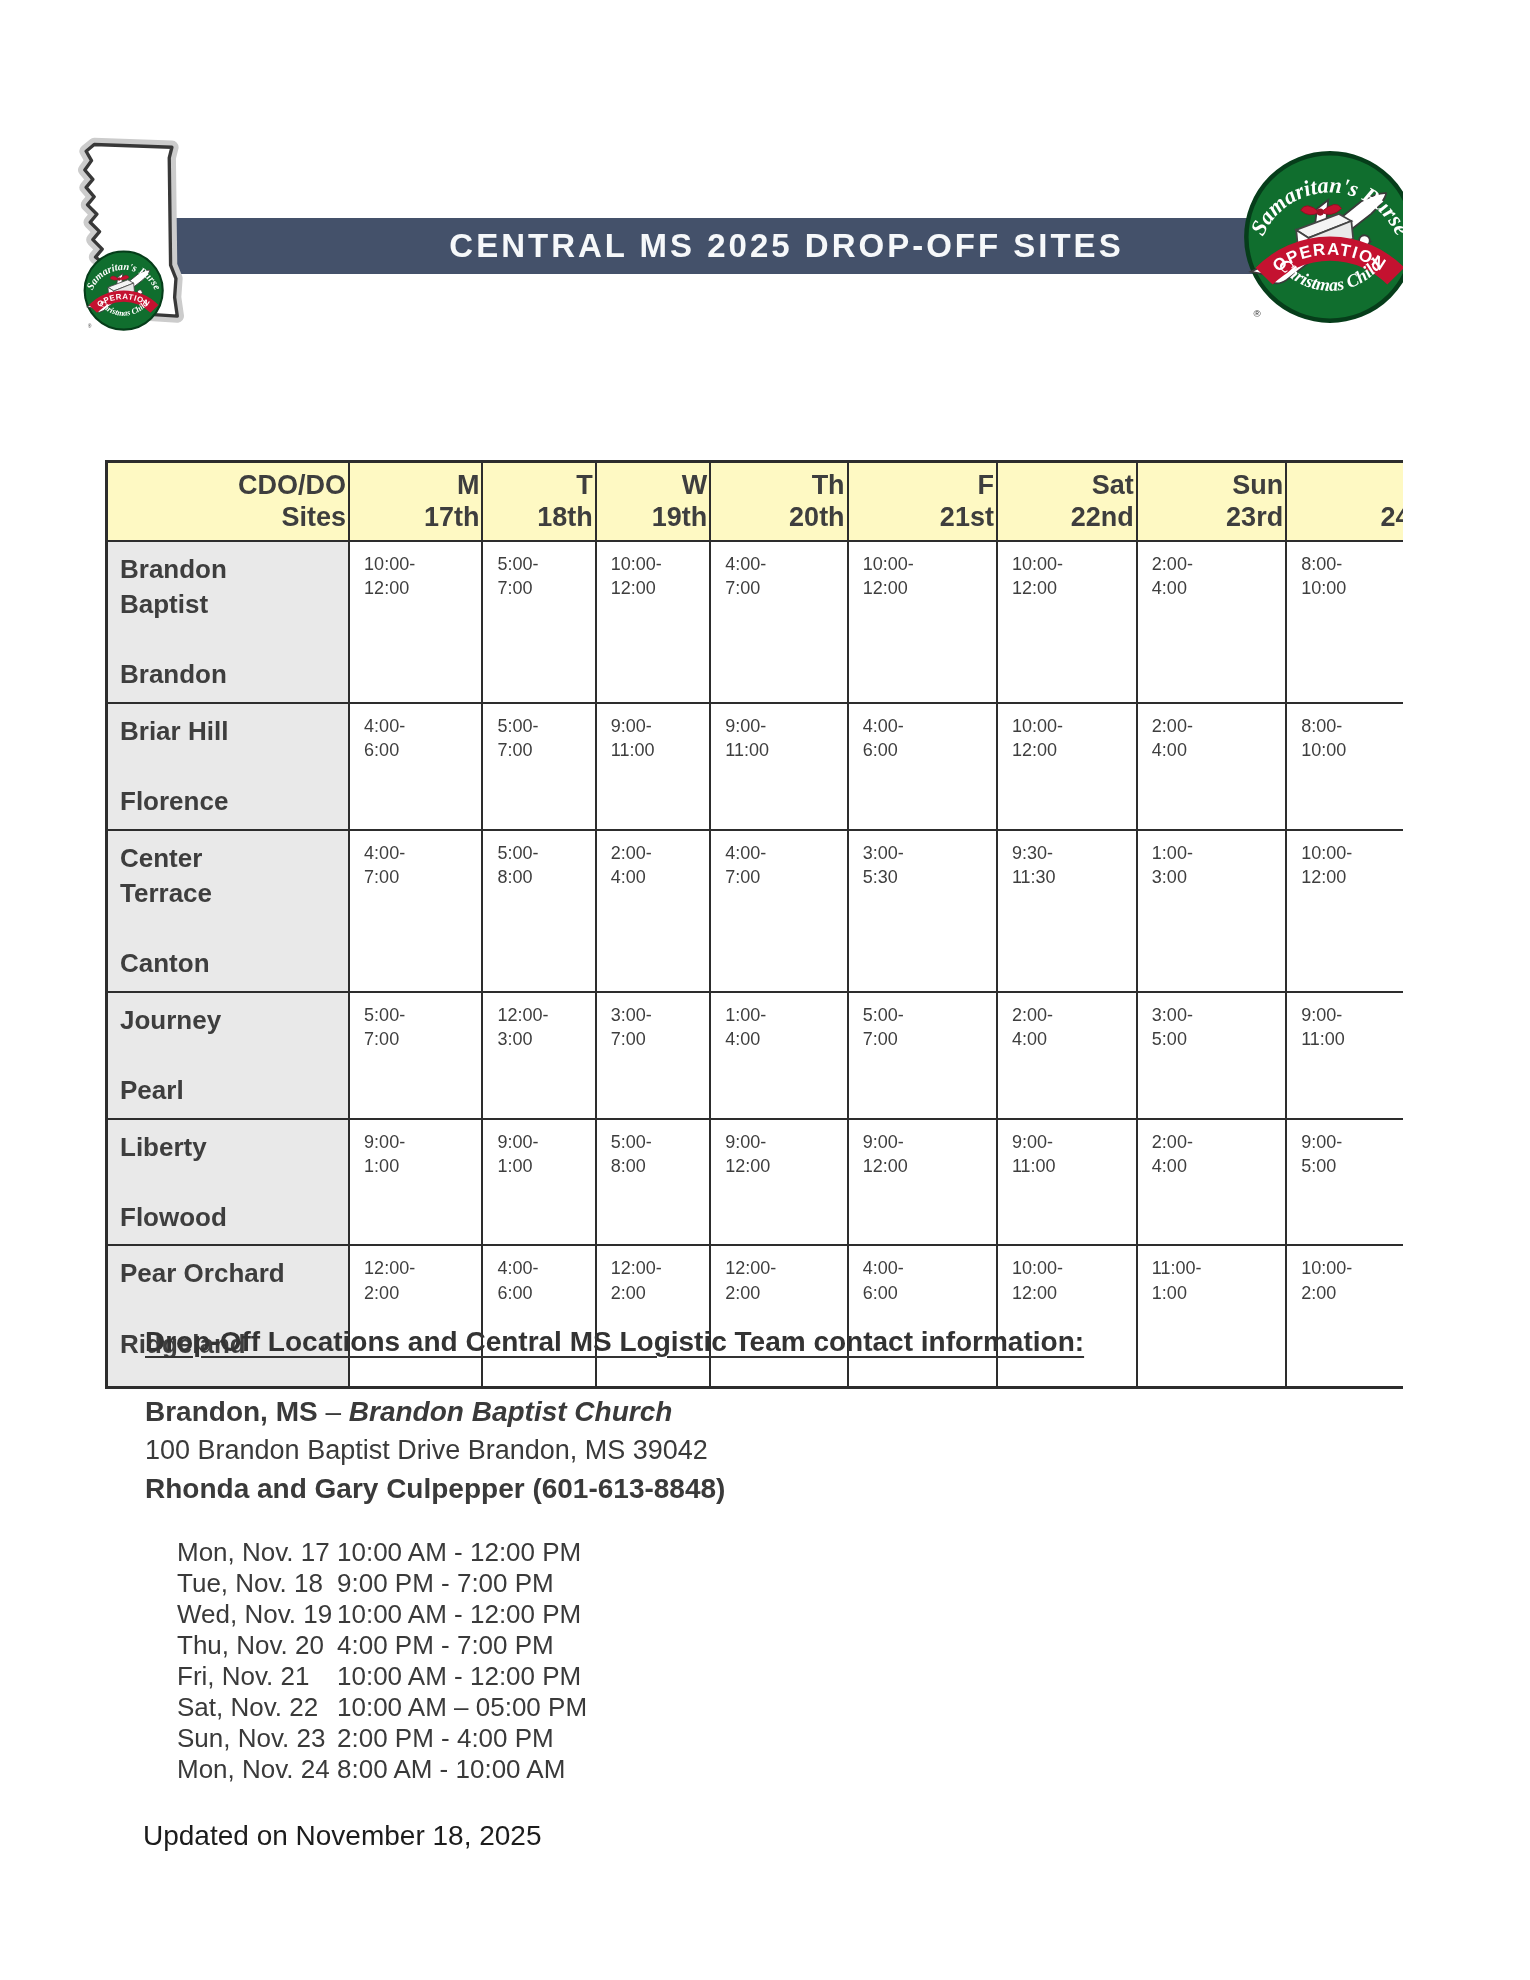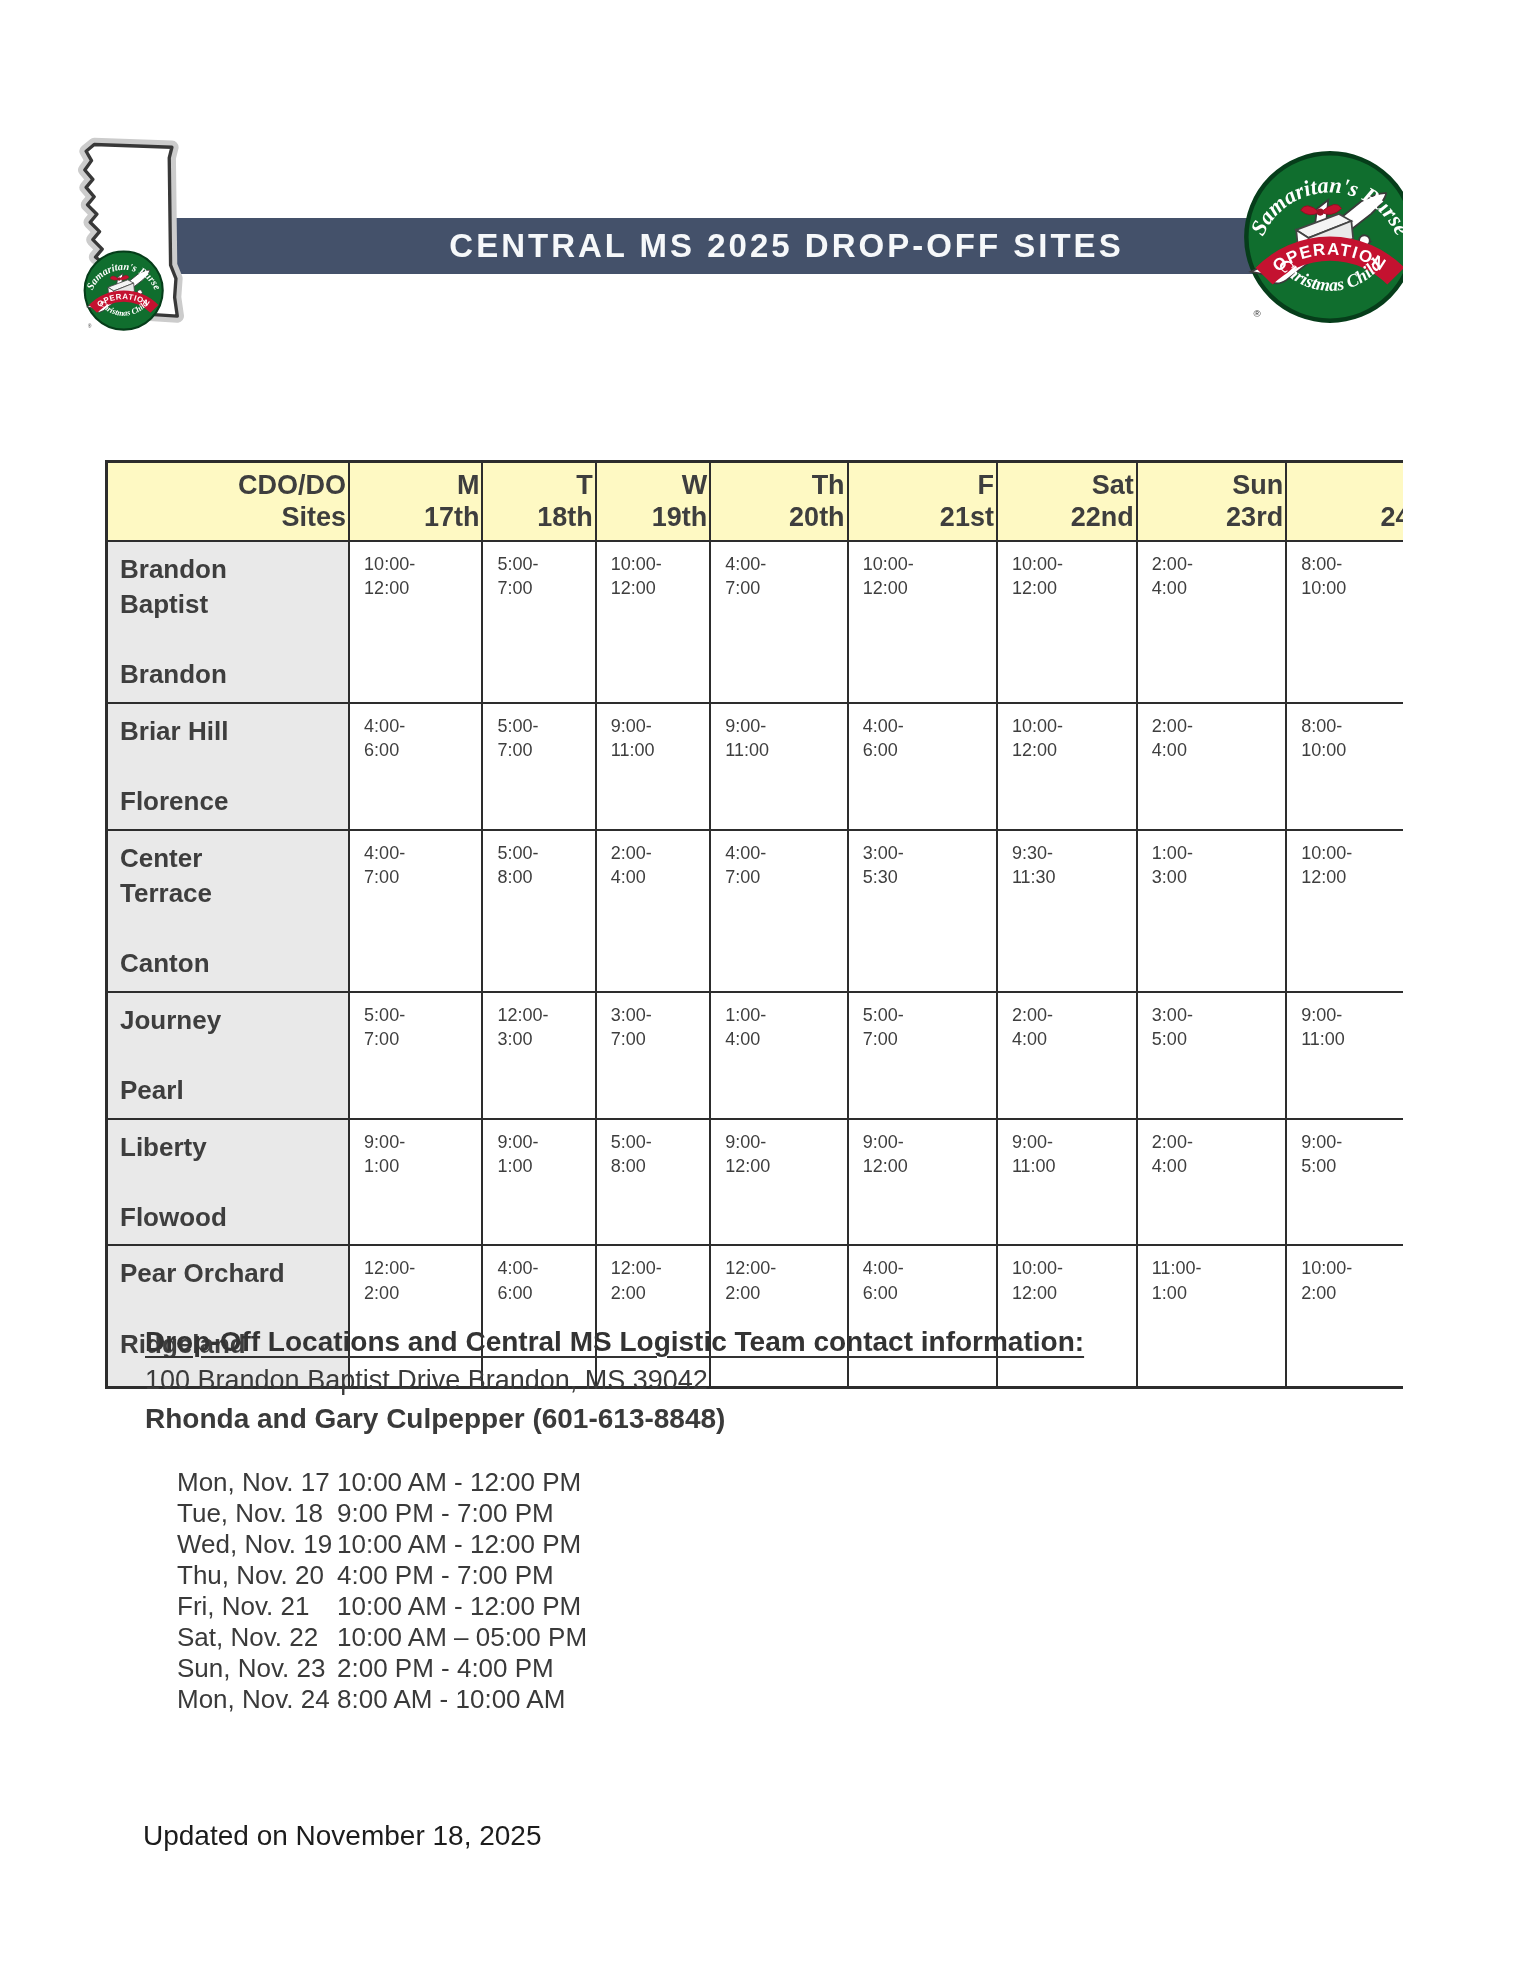--- a/index.html
+++ b/index.html
@@ -390,20 +390,23 @@
           <td class="time-cell">
             <span>10:00-</span>
             <span>2:00</span>
           </td>
         </tr>
       </tbody>
   </table>
 
   <div class="contact">
     <div class="heading">Drop-Off Locations and Central MS Logistic Team contact information: </div>
+    <div class="loc">
+      <span class="name">Brandon, MS</span><span class="dash"> – </span><span class="church">Brandon Baptist Church</span>
+    </div>
     <div class="addr">100 Brandon Baptist Drive Brandon, MS 39042</div>
     <div class="team">Rhonda and Gary Culpepper (601-613-8848)</div>
     <div class="hours">
         <span>Mon, Nov. 17</span>
         <span>10:00 AM - 12:00 PM</span>
         <span>Tue, Nov. 18</span>
         <span>9:00 PM - 7:00 PM</span>
         <span>Wed, Nov. 19</span>
         <span>10:00 AM - 12:00 PM</span>
         <span>Thu, Nov. 20</span>

